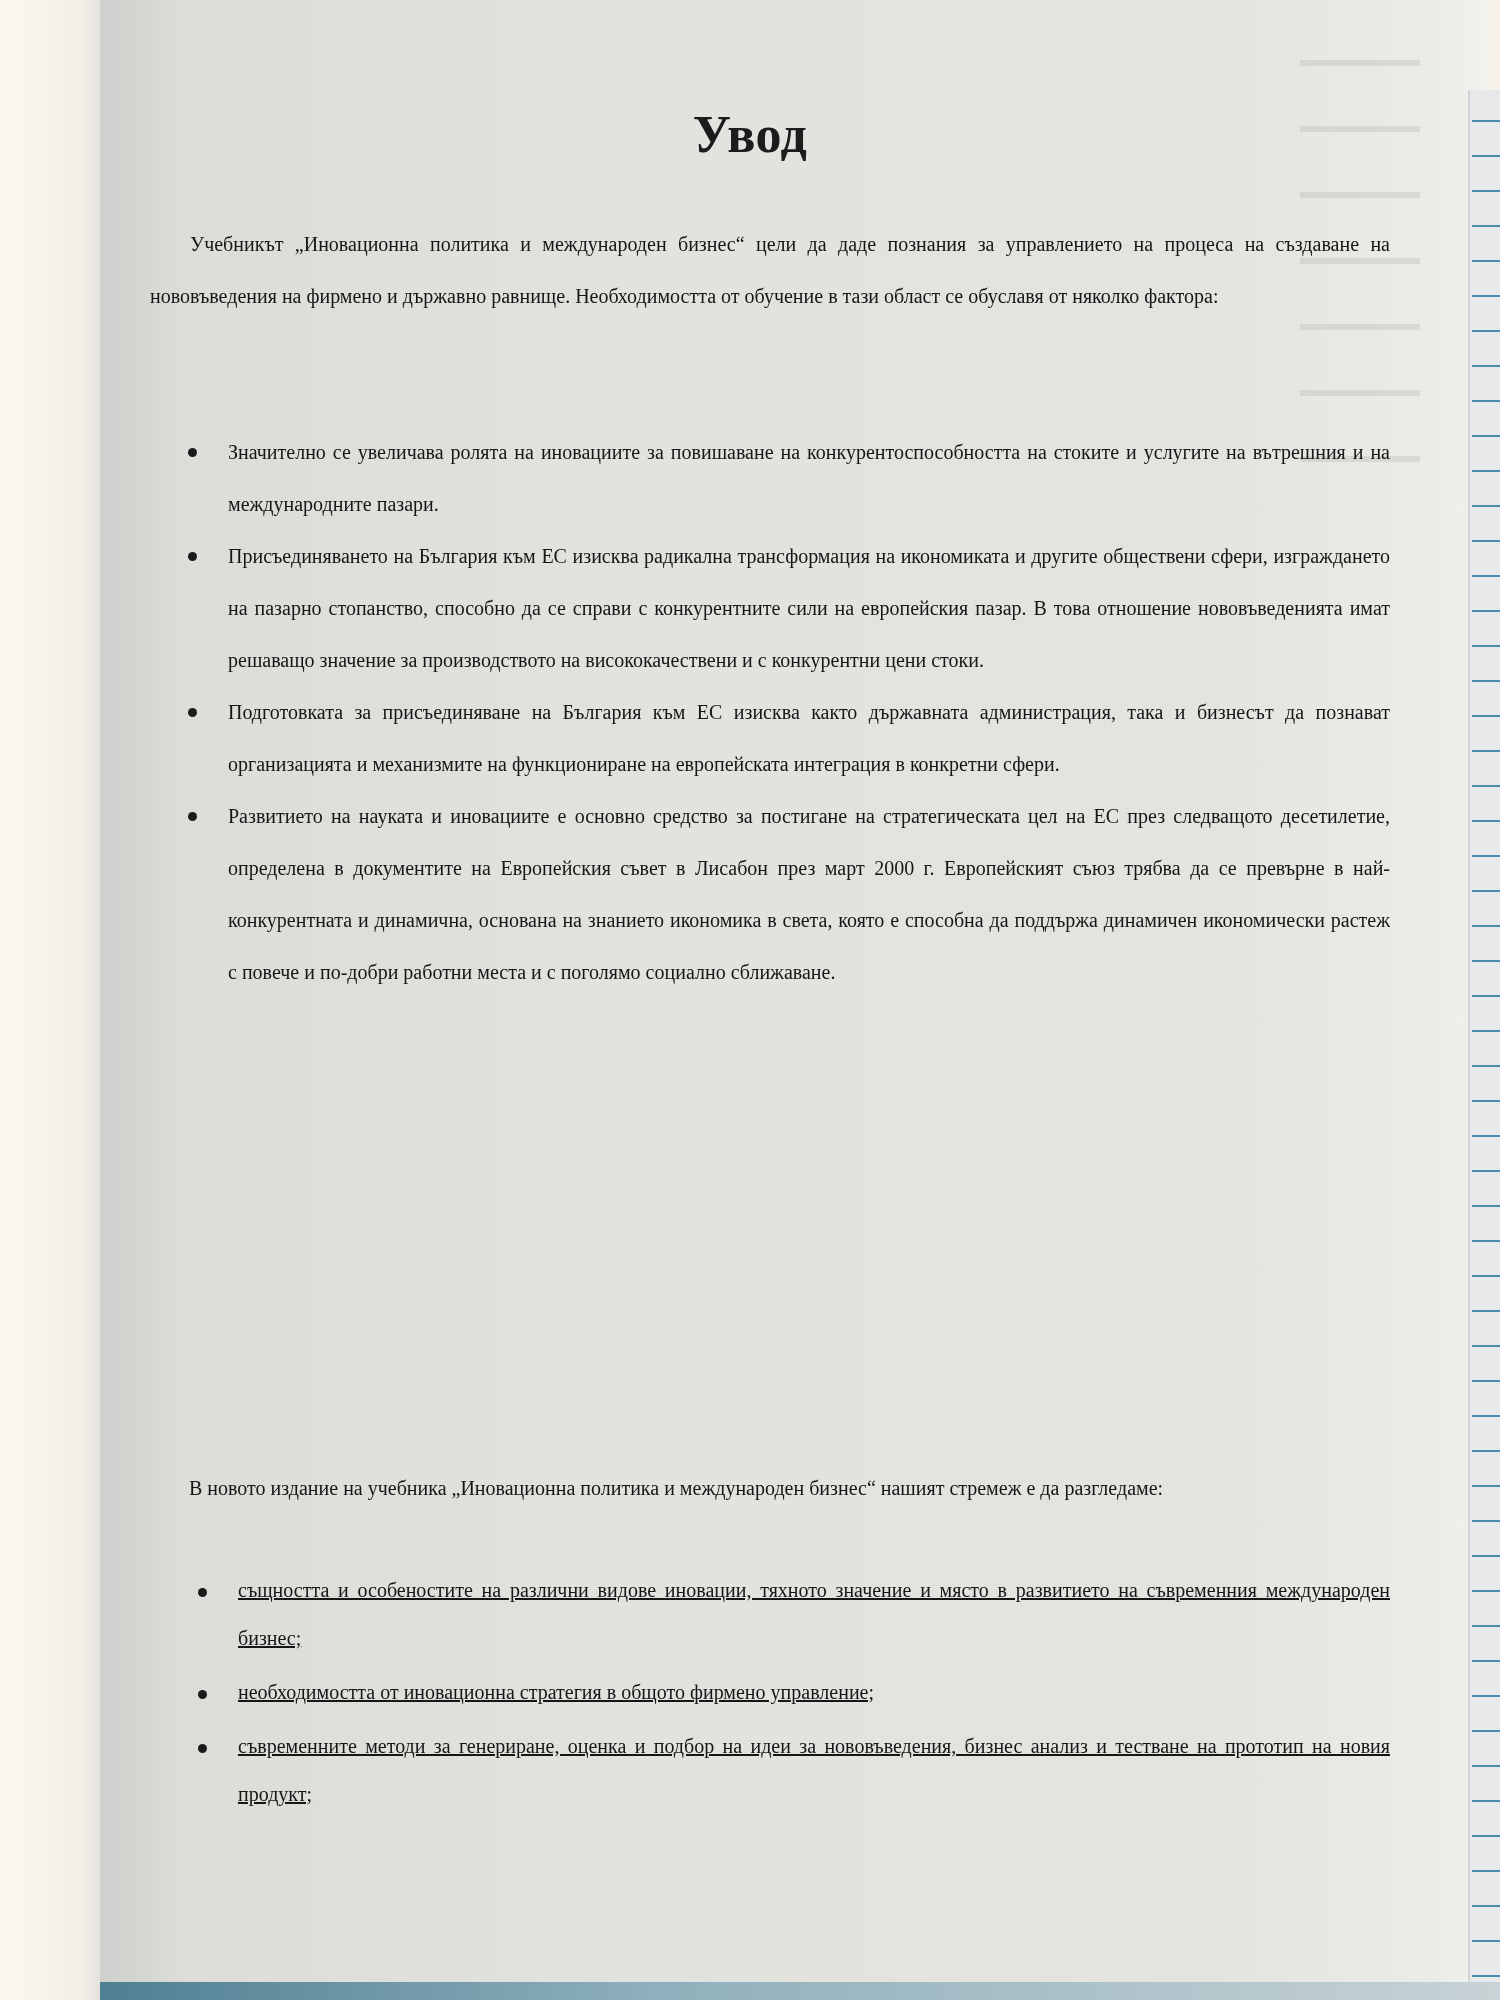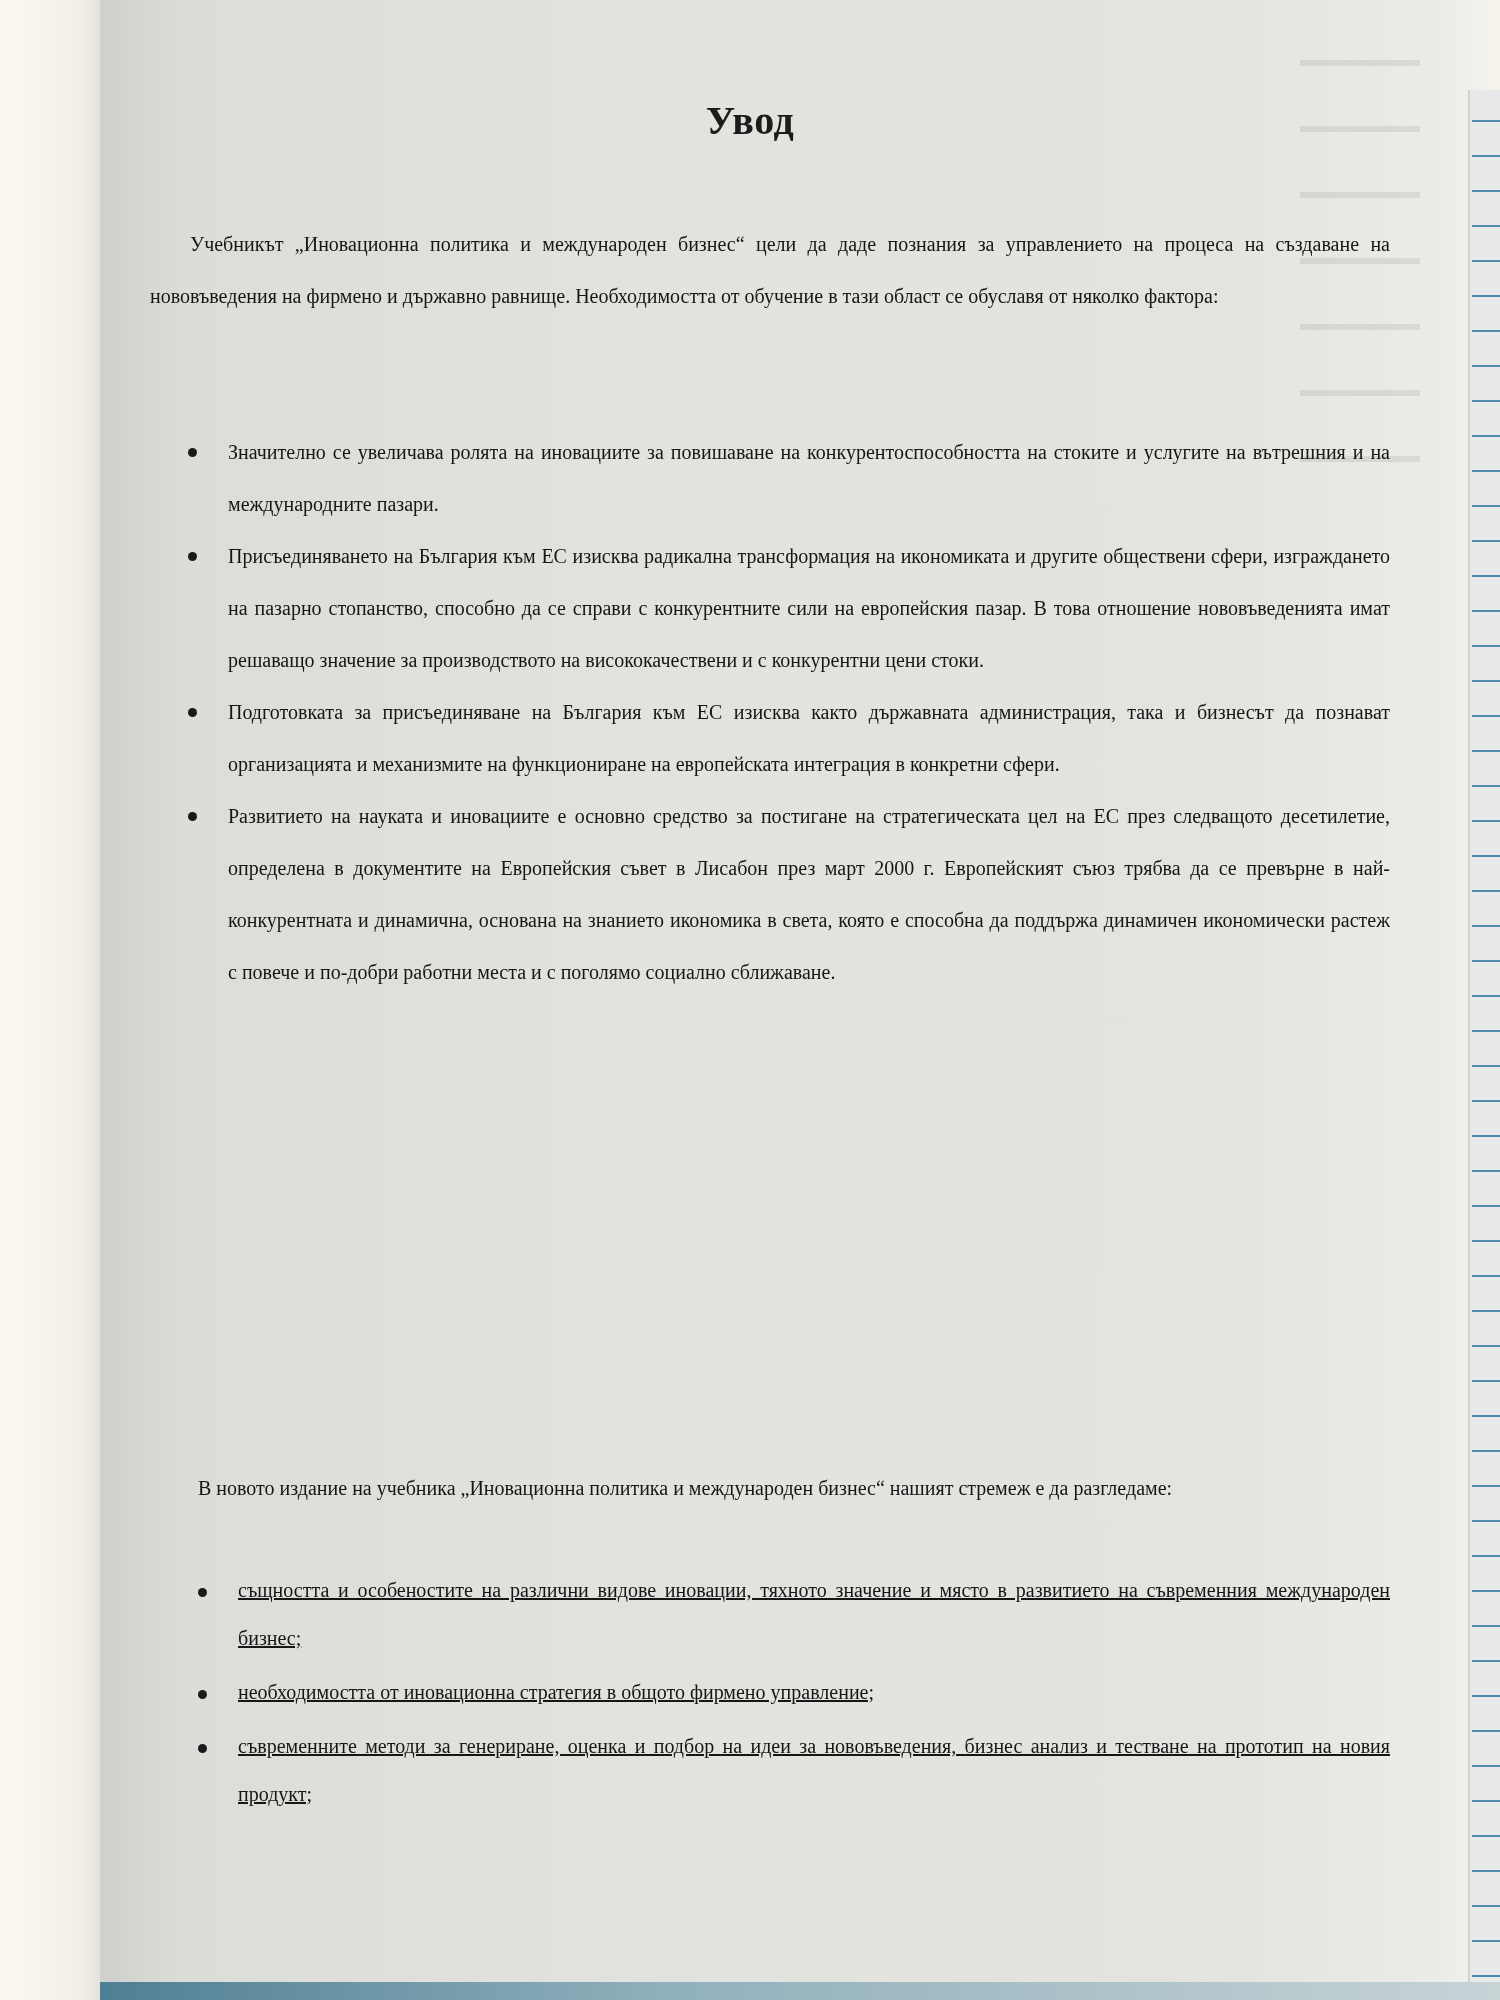--- a/index.html
+++ b/index.html
@@ -27,37 +27,37 @@
   }
   .notebook-line {
     position: absolute; right: 0; width: 28px; height: 2px; background: #4d8bad;
   }
   .bottom-strip {
     position: absolute; left: 100px; bottom: 0; width: 1400px; height: 18px;
     background: linear-gradient(to right, #4f7f93, #8fb0bc 40%, #c8d3d6);
   }
   .title {
     position: absolute; left: 0; width: 1500px; top: 70px; text-align: center;
-    font-size: 40px; color: #1c1c1c; letter-spacing: 0.5px;
+    font-size: 52px; color: #1c1c1c; letter-spacing: 0.5px;
   }
   .content {
     position: absolute; color: #161616; font-size: 20px; line-height: 52px;
     text-align: justify;
   }
   .para { margin: 0; text-indent: 40px; }
   ul.bullets { list-style: none; margin: 0; padding: 0; }
   ul.bullets li { position: relative; padding-left: 48px; margin: 0; text-align: justify; }
   ul.bullets li .bullet {
     position: absolute; left: 8px; top: 22px; width: 9px; height: 9px;
     border-radius: 50%; background: #1a1a1a;
   }
   #block1 { left: 150px; top: 218px; width: 1240px; }
   #list1 { left: 180px; top: 426px; width: 1210px; }
   #list1 li { margin-bottom: 0; }
-  #block2 { left: 168px; top: 1466px; width: 1215px; }
+  #block2 { left: 159px; top: 1466px; width: 1215px; }
   #block2 .para { text-indent: 30px; line-height: 44px; }
   #list2 { left: 190px; top: 1566px; width: 1200px; line-height: 48px; }
   #list2 li { margin-bottom: 6px; text-decoration: underline; }
 </style>
 </head>
 <body>
 
 <div class="left-margin"></div>
 <div class="page"></div>
 <div class="ghost-text"></div>

